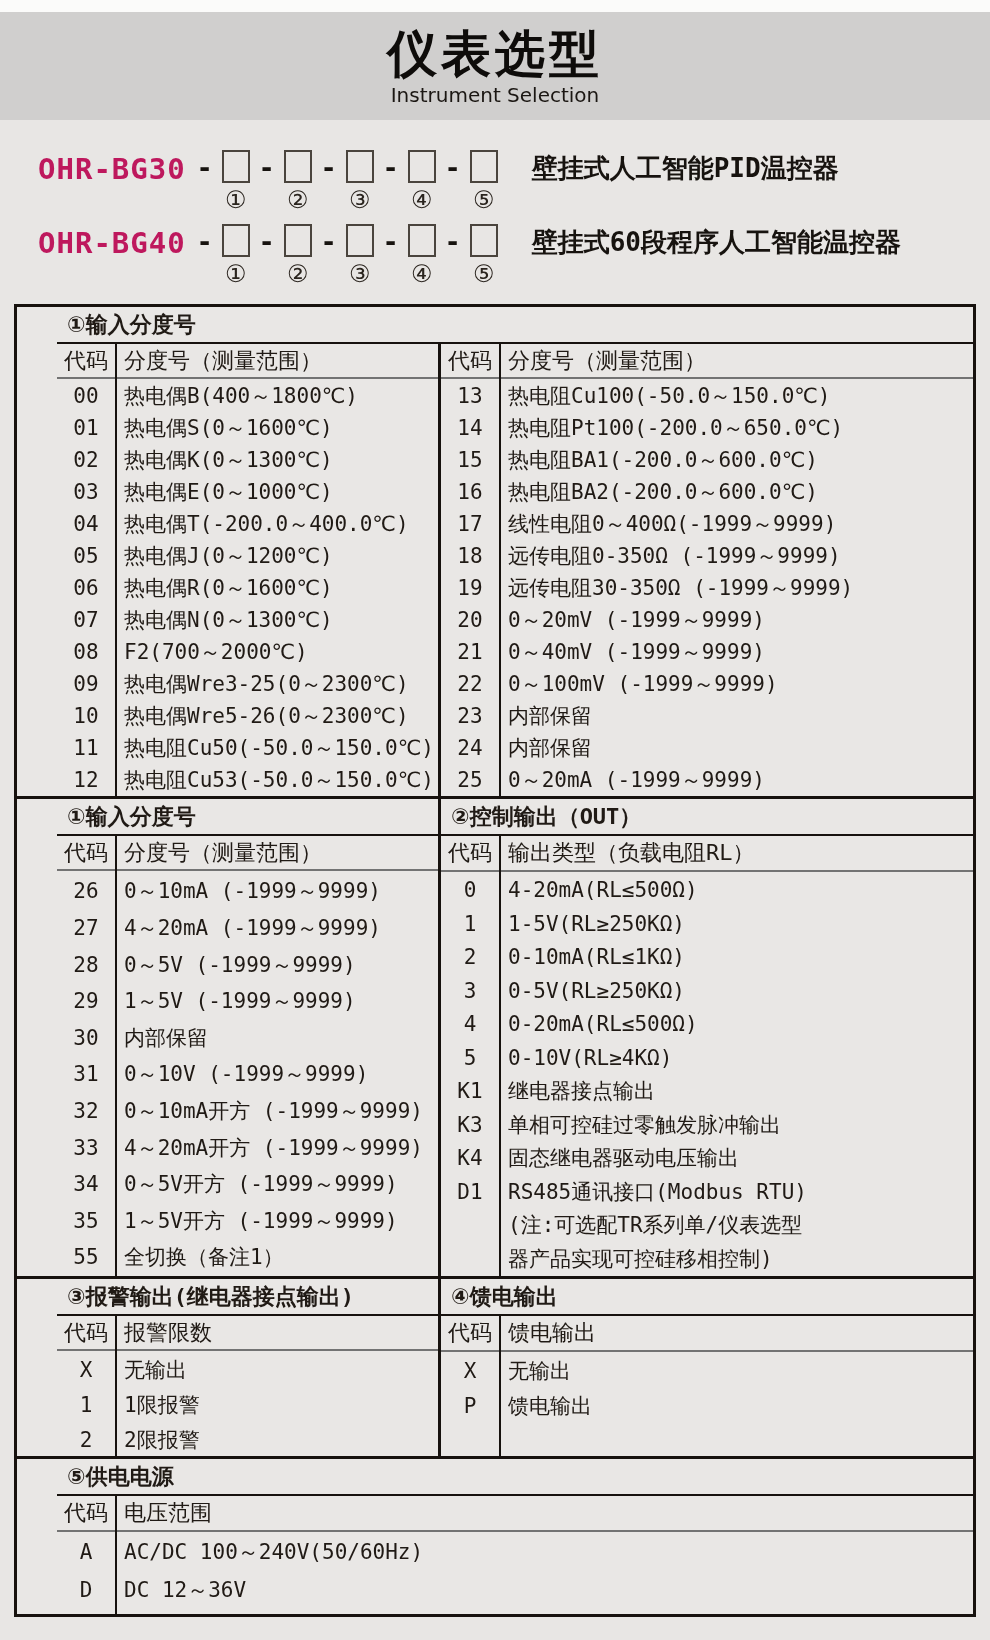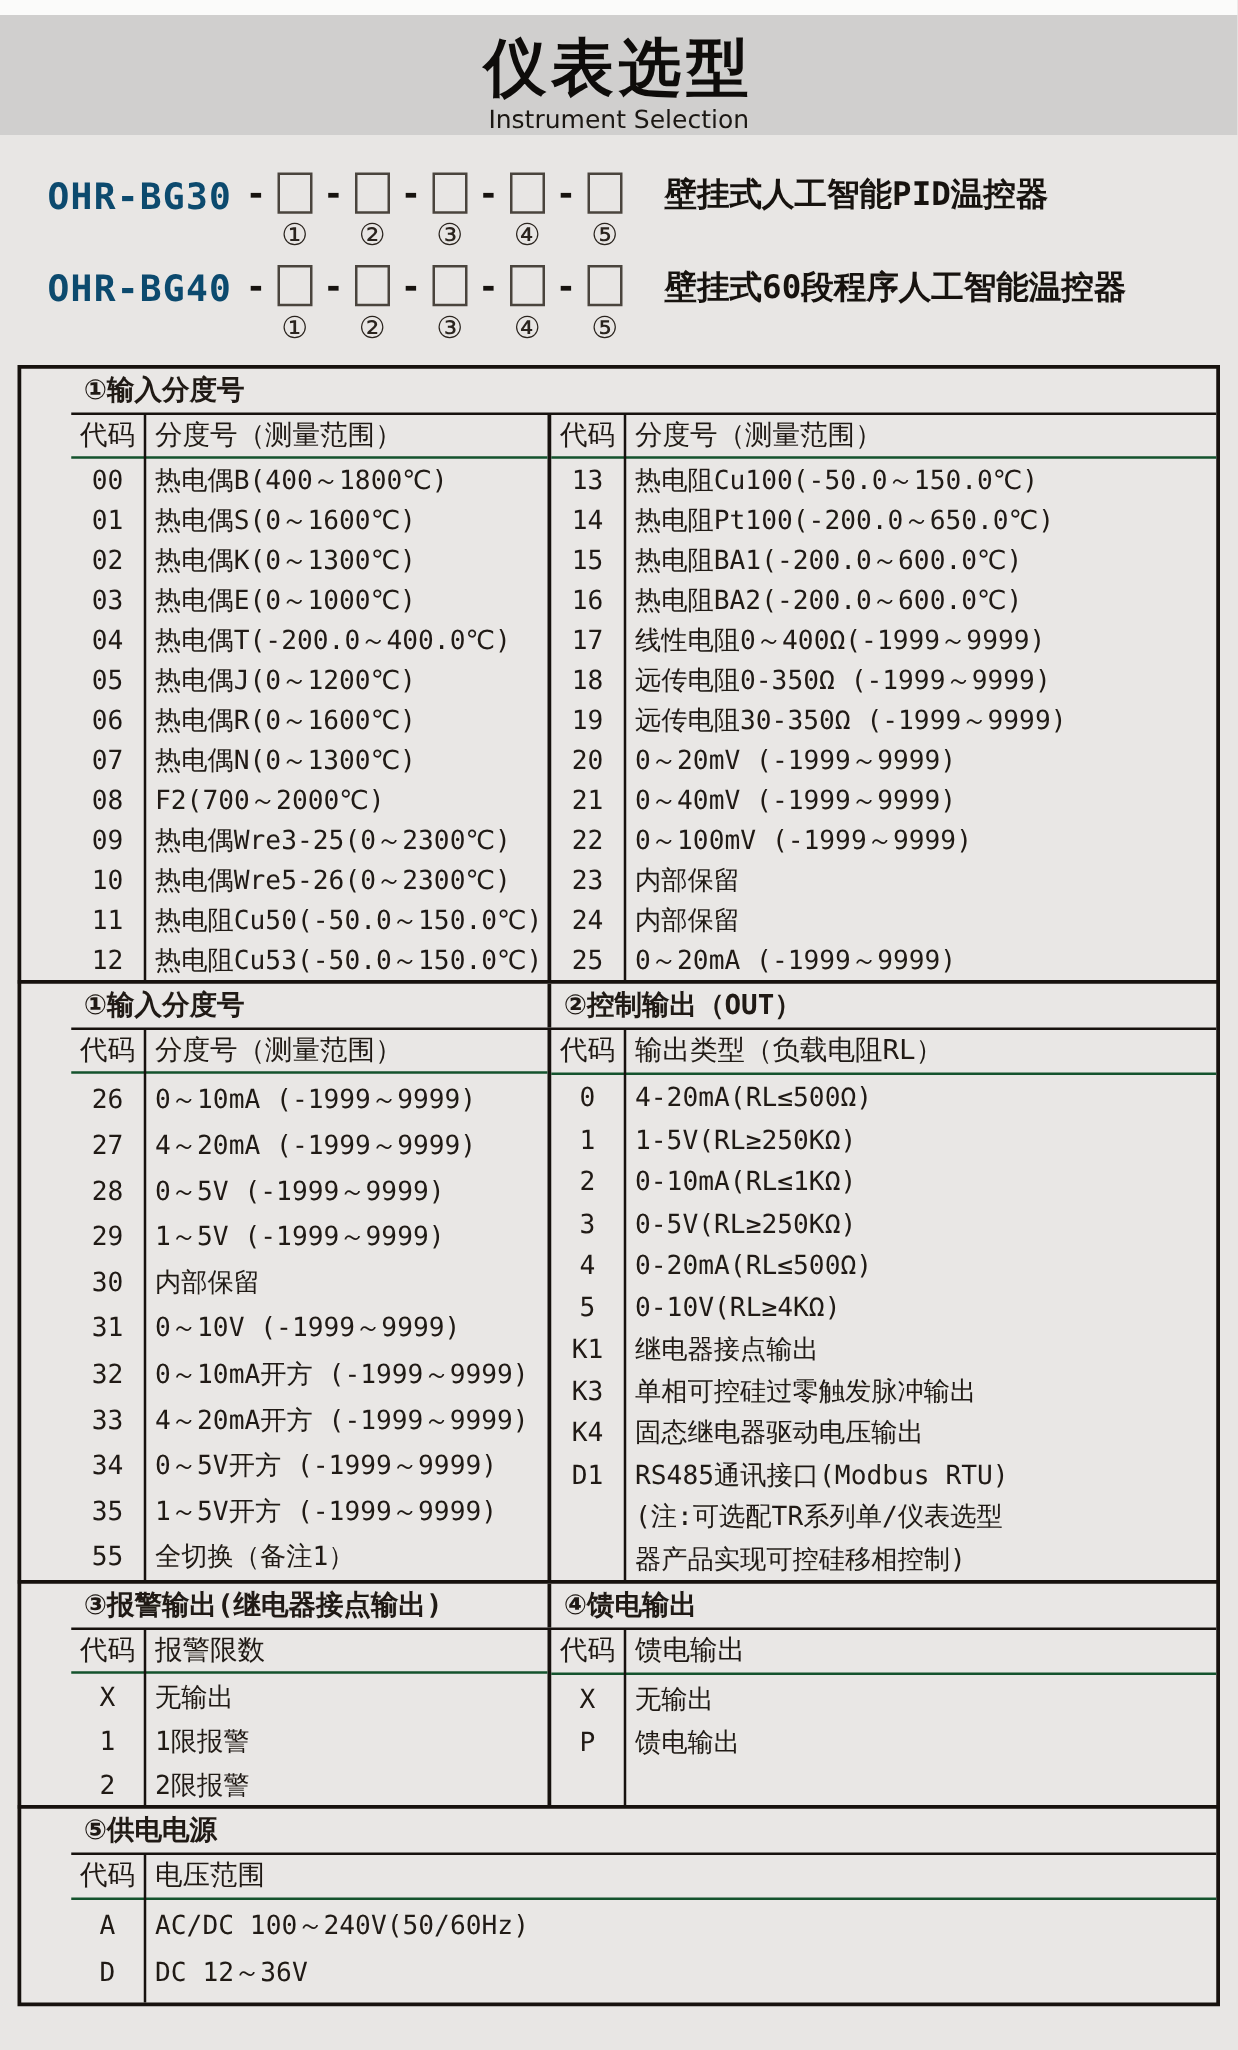--- a/index.html
+++ b/index.html
@@ -5,56 +5,56 @@
   * { margin:0; padding:0; box-sizing:border-box; }
   html,body { width:990px; height:1640px; }
   body {
     background:#e8e6e4;
     color:#201a15;
     font-family:"DejaVu Sans Mono","DejaVu Sans",monospace;
     overflow:hidden;
   }
   .top-strip { height:12px; background:#fbfbfa; }
   
-  .band { height:96px; background:#d0cfce; text-align:center; padding-top:14px; }
+  .band { height:108px; background:#d0cfce; text-align:center; padding-top:14px; }
   .band .title {
     display:inline-block; font-family:"DejaVu Sans","Liberation Sans",sans-serif;
     font-size:50px; font-weight:700; letter-spacing:4px; line-height:56px; color:#0e0c0a;
   }
   .band .subtitle {
     font-family:"DejaVu Sans","Liberation Sans",sans-serif;
     font-size:20px; line-height:24px; color:#1b1713; margin-top:1px;
   }
   
   .models { padding:30px 0 0 38px; height:178px; }
   .model-row { display:flex; align-items:flex-start; height:74px; }
   .model-prefix {
     font-size:29px; font-weight:700; letter-spacing:1px; line-height:38px;
-    margin-right:4px; white-space:nowrap; color:#0c4a6e;
+    margin-right:4px; white-space:nowrap; color:#be185d;
   }
   .dash { width:30px; text-align:center; font-size:27px; font-weight:700; line-height:36px; color:#17130f; }
   .pos { display:flex; flex-direction:column; align-items:center; width:32px; }
   .box { width:28px; height:33px; border:2px solid #4a443d; background:transparent; }
   .circ { font-size:24px; line-height:27px; margin-top:4px; color:#2a241e; }
   .model-desc { font-size:26px; font-weight:700; line-height:37px; margin-left:32px; white-space:nowrap; color:#17130f; }
   
   .tables { width:962px; margin:6px auto 0; }
   .tbl { border:3px solid #17120e; background:#e9e7e5;padding-left:40px; }
   .tbl + .tbl { margin-top:-3px; }
   .sec-row { display:flex; border-bottom:2px solid #17120e; height:37px; }
   .sec-title { font-weight:700; font-size:22px; line-height:36px; padding-left:10px; white-space:nowrap; }
   .sec-l { flex:0 0 384px; border-right:3px solid #17120e; }
   .sec-r { flex:1; }
   .tbl-body { display:flex; }
   .half { position:relative; display:flex; flex-direction:column; }
   .half::after { content:""; position:absolute; top:0; bottom:0; left:58px; width:2px; background:#17120e; }
   .half-l { flex:0 0 384px; border-right:3px solid #17120e; }
   .half-r { flex:1; }
   .half-full { flex:1; }
-  .col-head { display:flex; height:36px; line-height:33px; border-bottom:2px solid #14532d; font-size:22px; }
+  .col-head { display:flex; height:36px; line-height:33px; border-bottom:2px solid #737373; font-size:22px; }
   .code { flex:0 0 58px; width:58px; text-align:center; overflow:hidden; }
   .desc { flex:1; padding-left:9px; white-space:nowrap; overflow:hidden; }
   .rows { flex:1; padding-top:2px; }
   .row { display:flex; font-size:21px; }
   .t1 .tbl-body { height:452px; }
   .t1 .row { height:32px; line-height:31px; }
   .t2 .tbl-body { height:440px; }
   .t2 .half-l .row { height:36.6px; line-height:36px; }
   .t2 .half-r .row { height:33.5px; line-height:33px; }
   .t3 .tbl-body { height:140px; }

